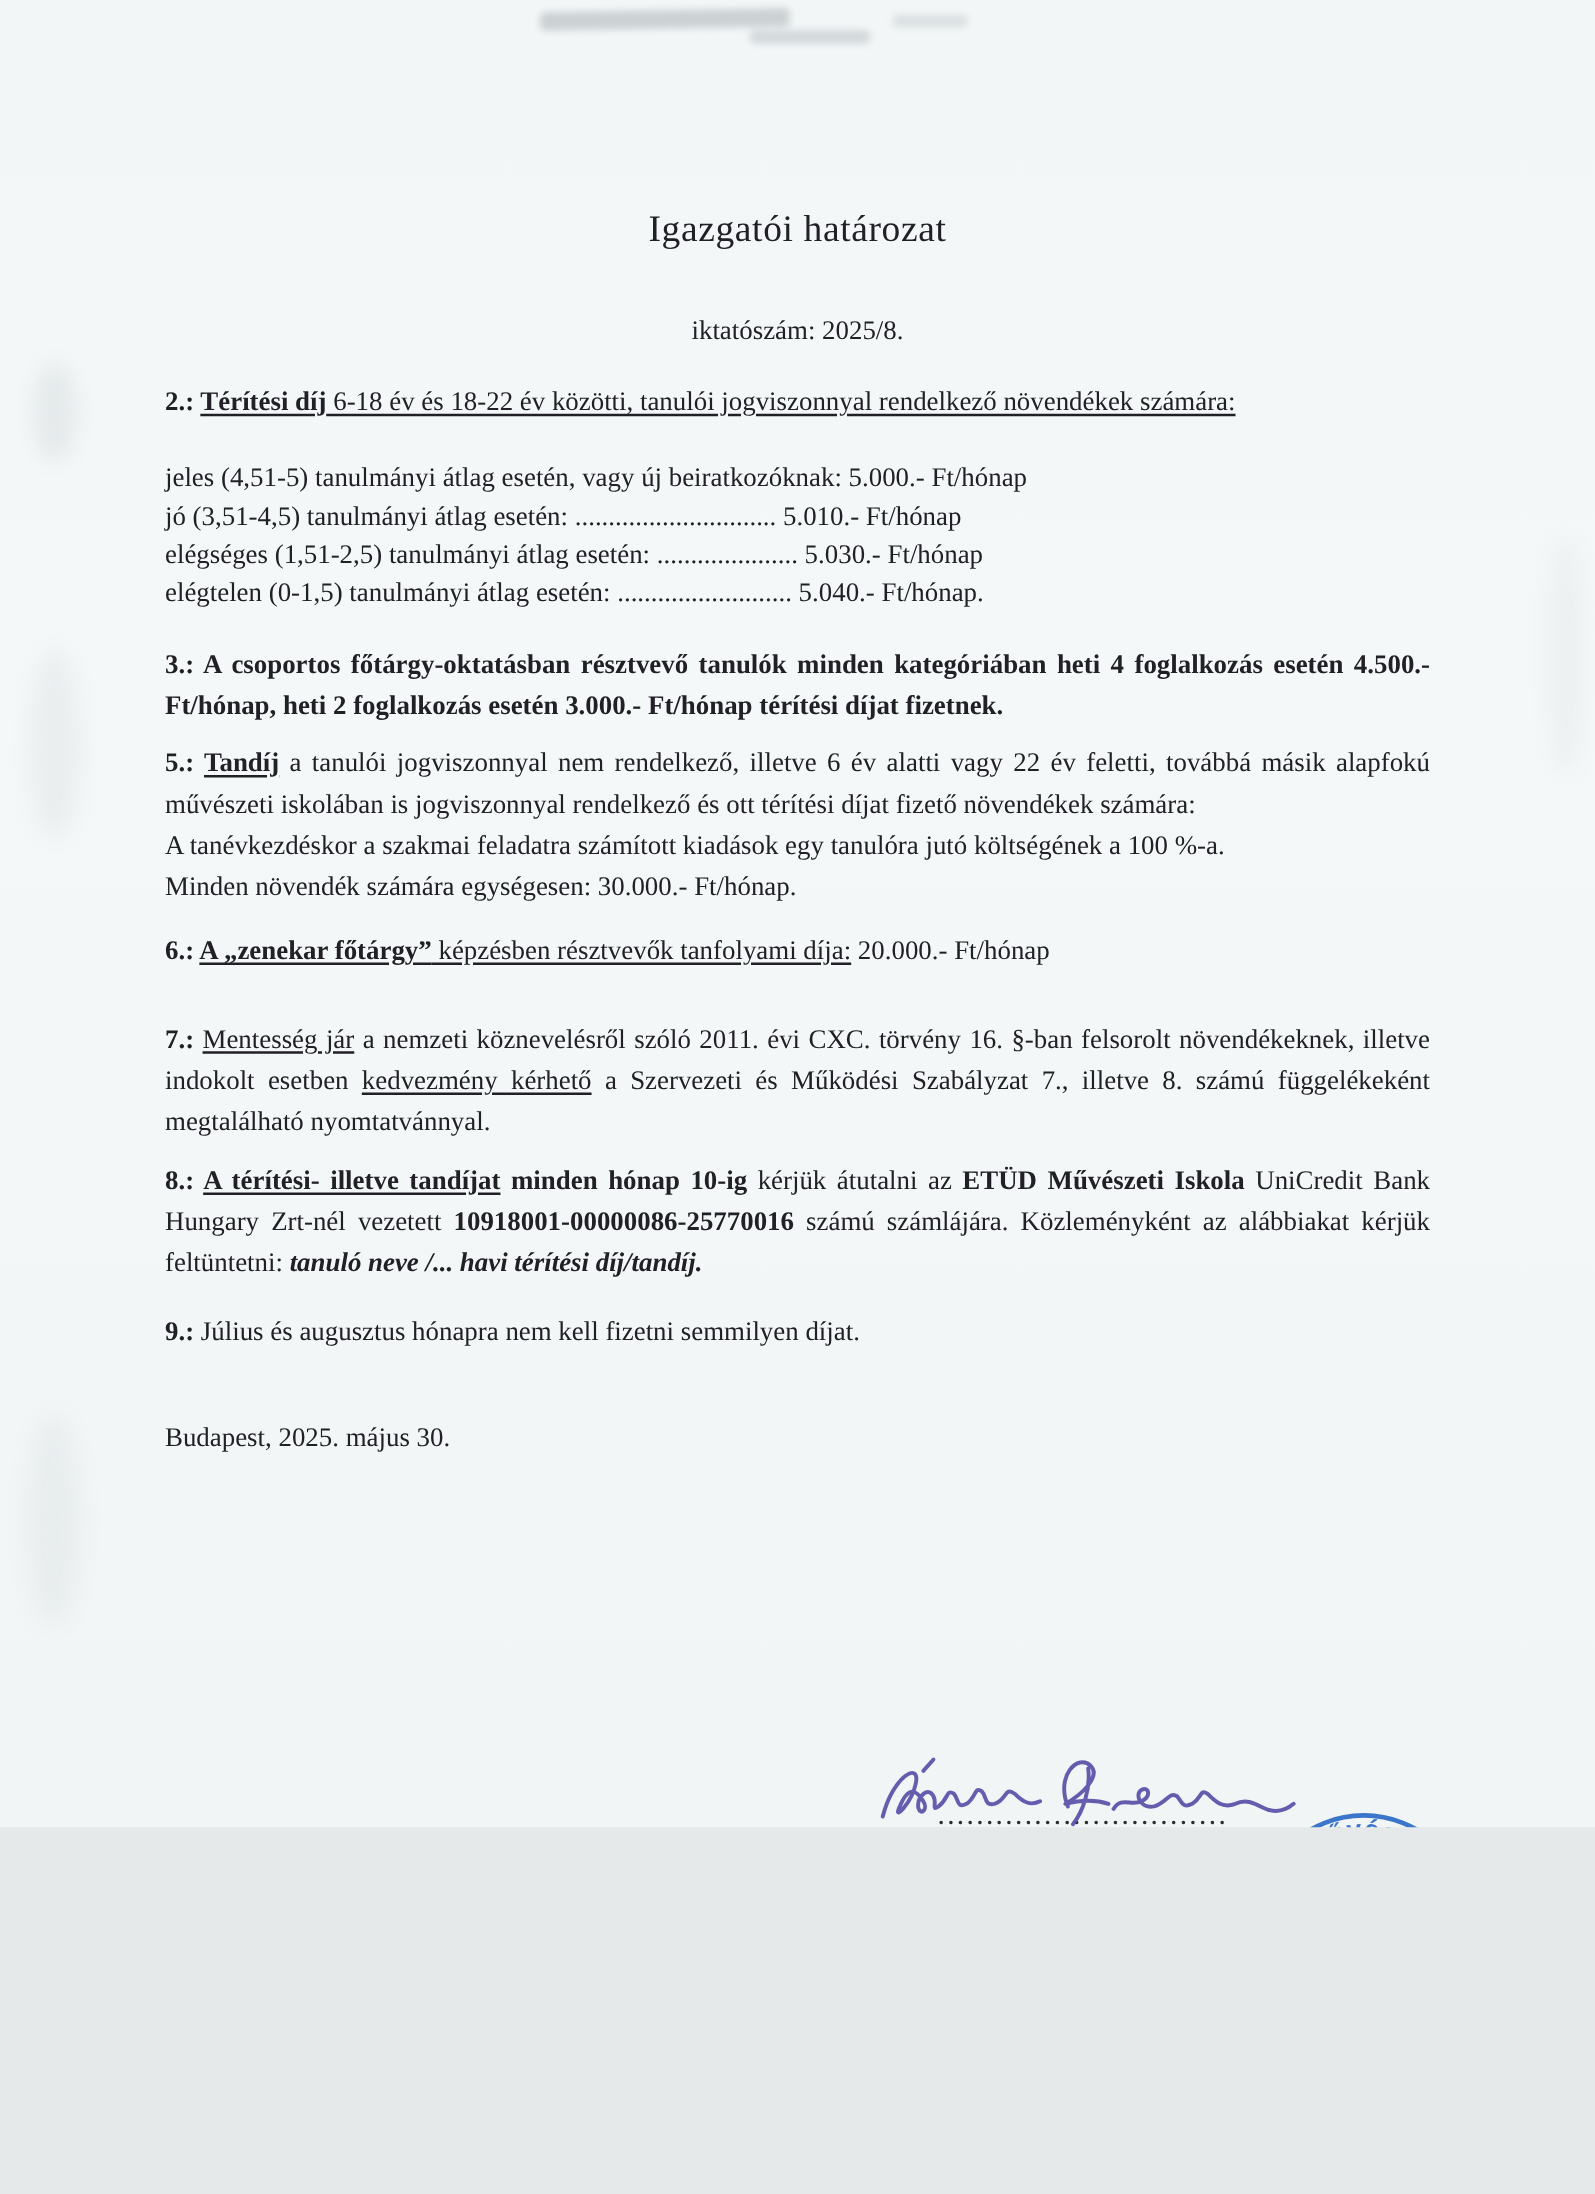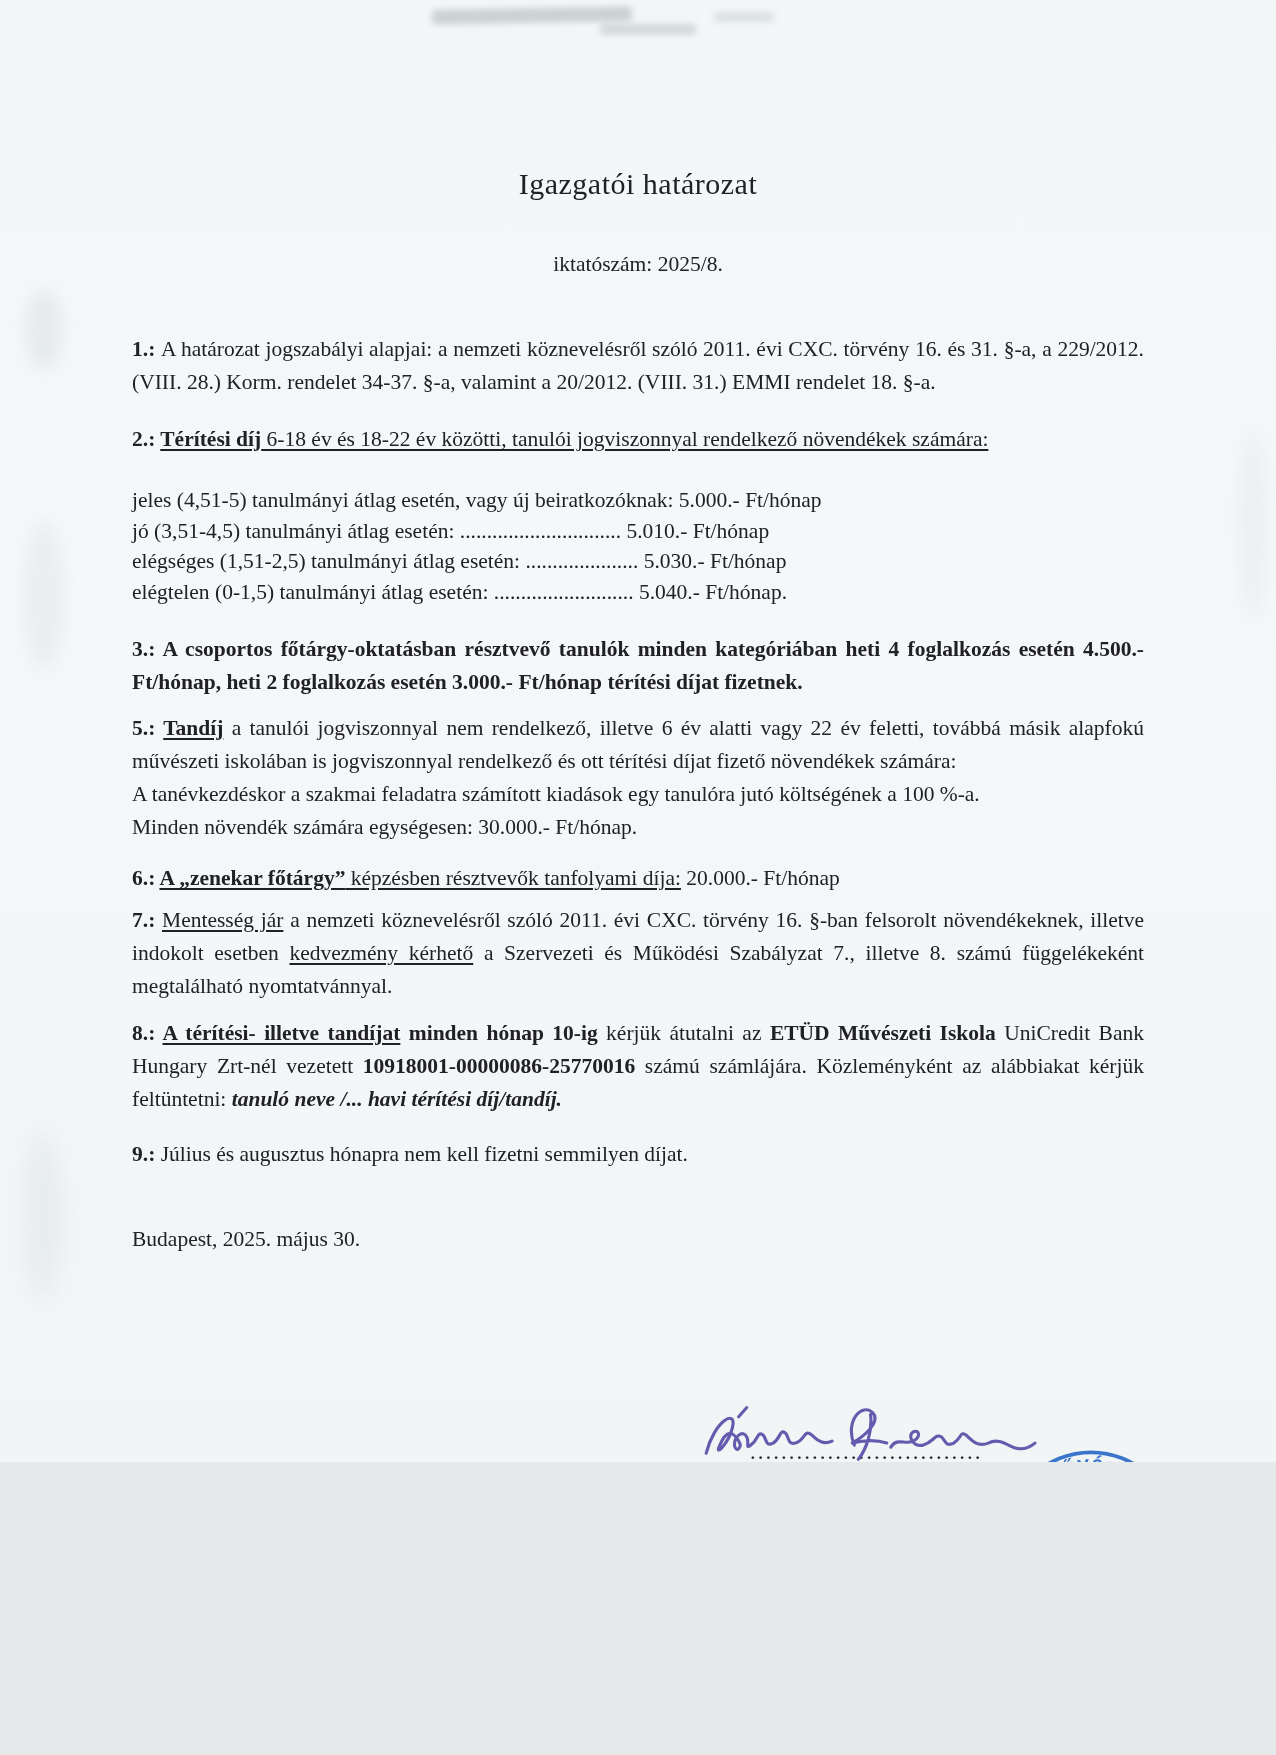--- a/index.html
+++ b/index.html
@@ -21,21 +21,21 @@
   .i{font-style:italic;}
   .u{text-decoration:underline;text-underline-offset:3px;}
   .nowrap{white-space:nowrap;}
   .p1{margin-top:52px;}
   .p2{margin-top:24px;}
   .fees{margin-top:29px;}
   .fees .fee-row{font-size:21.5px;line-height:30.5px;white-space:nowrap;}
   .p3{margin-top:26px;}
   .p5{margin-top:13px;}
   .p6{margin-top:18px;}
-  .p7{margin-top:9px;}
+  .p7{margin-top:38px;}
   .p8{margin-top:14px;}
   .p9{margin-top:22px;}
   .dateline{margin-top:52px;font-size:21.5px;line-height:33px;}
   
   .signature-svg{position:absolute;left:692px;top:1400px;width:350px;height:74px;z-index:3;}
   .dotted-line{position:absolute;left:712px;top:1444px;width:310px;text-align:center;
     font-size:17px;font-weight:700;letter-spacing:3.5px;color:#2a2a2e;z-index:2;}
   .signer{position:absolute;left:716px;top:1472px;width:330px;text-align:center;font-size:22.5px;color:#212026;z-index:2;}
   
   .stamp{position:absolute;left:1000px;top:1446px;width:182px;height:182px;opacity:.93;z-index:4;}
@@ -66,21 +66,20 @@
   <div class="noise n8"></div>
 
   <div class="content">
 
     <h1 class="title">Igazgatói határozat</h1>
 
     <div class="subtitle">
       <div>iktatószám: 2025/8.</div>
     </div>
 
-    <div class="p p1 justify"><span class="b">1.: </span><span>A határozat jogszabályi alapjai: a nemzeti köznevelésről szóló 2011. évi CXC. törvény 16. és 31. §-a, a 229/2012. (VIII. 28.) Korm. rendelet 34-37. §-a, valamint a 20/2012. (VIII. 31.) EMMI rendelet 18. §-a.</span></div>
 
     <div class="p p2 nowrap"><span class="b">2.: </span><span class="b u">Térítési díj</span><span class="u"> 6-18 év és 18-22 év közötti, tanulói jogviszonnyal rendelkező növendékek számára:</span></div>
 
     <div class="fees">
       <div class="fee-row">jeles (4,51-5) tanulmányi átlag esetén, vagy új beiratkozóknak: 5.000.- Ft/hónap</div>
       <div class="fee-row">jó (3,51-4,5) tanulmányi átlag esetén: .............................. 5.010.- Ft/hónap</div>
       <div class="fee-row">elégséges (1,51-2,5) tanulmányi átlag esetén: ..................... 5.030.- Ft/hónap</div>
       <div class="fee-row">elégtelen (0-1,5) tanulmányi átlag esetén: .......................... 5.040.- Ft/hónap.</div>
     </div>
 

